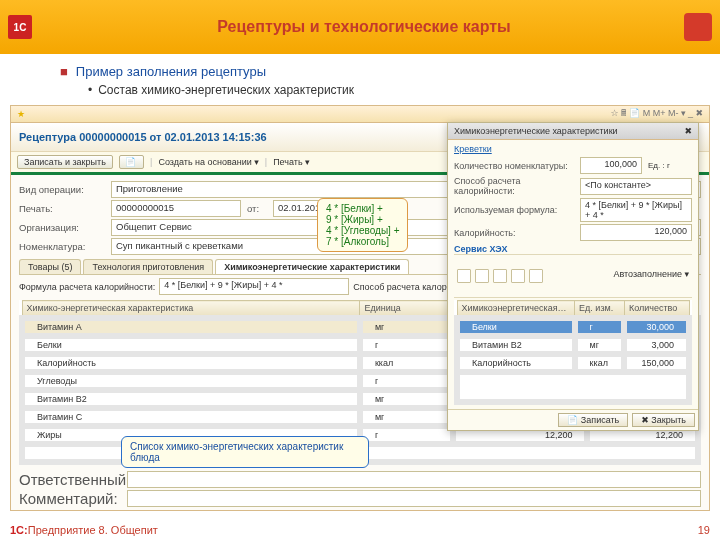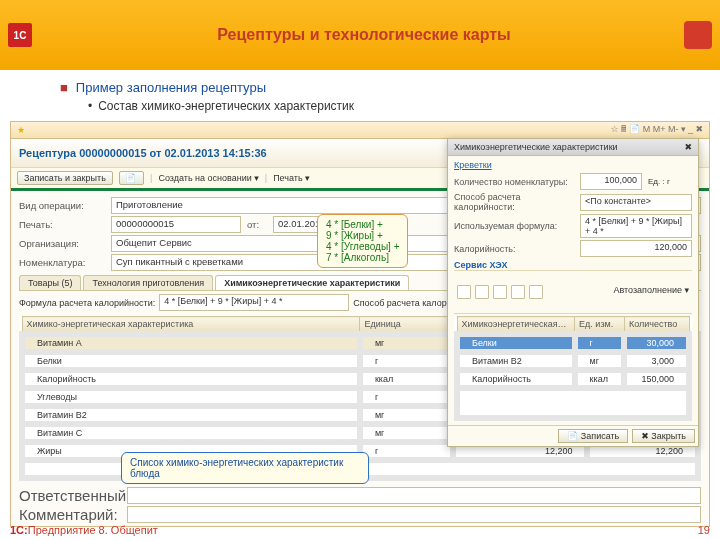--- a/index.html
+++ b/index.html
@@ -1,16 +1,16 @@
 <!DOCTYPE html>
 <html><head>
 <meta charset="utf-8">
 <style>
   body{margin:0;font-family:Verdana,Arial,sans-serif;font-size:10px;background:#fff;color:#333;width:720px;height:540px;overflow:hidden}
-  .topbar{background:linear-gradient(#febb22,#f5a600);height:46px;display:flex;align-items:center;padding:12px 8px}
+  .topbar{background:linear-gradient(#febb22,#f5a600);height:46px;display:flex;align-items:center;padding:4px 8px}
   .logo1c{width:24px;height:24px;background:#c22;border-radius:2px;margin-right:12px;display:flex;align-items:center;justify-content:center;color:#fff;font-weight:bold}
   .slide-title{flex:1;text-align:center;color:#c43a2a;font-weight:bold;font-size:16px}
   .logo-cup{width:28px;height:28px;background:#d43a2a;border-radius:4px}
   .bullets{padding:6px 40px 2px 60px}
   .bullets .b1{color:#1a4fa0;font-size:13px;margin:4px 0}
   .bullets .b2{color:#333;font-size:12px;margin:2px 0 6px 28px}
   .bullets .sq{color:#b33;margin-right:8px}
   .app{position:relative;margin:0 10px;border:1px solid #d8ba89;background:#fdfbf6;height:404px}
   .wintitle{background:linear-gradient(#fff1d8,#f6e2b0);height:16px;display:flex;align-items:center;padding:0 6px;font-size:9px;color:#5a472c;border-bottom:1px solid #d8ba89}
   .wintitle .star{color:#e7b400;margin-right:4px}

